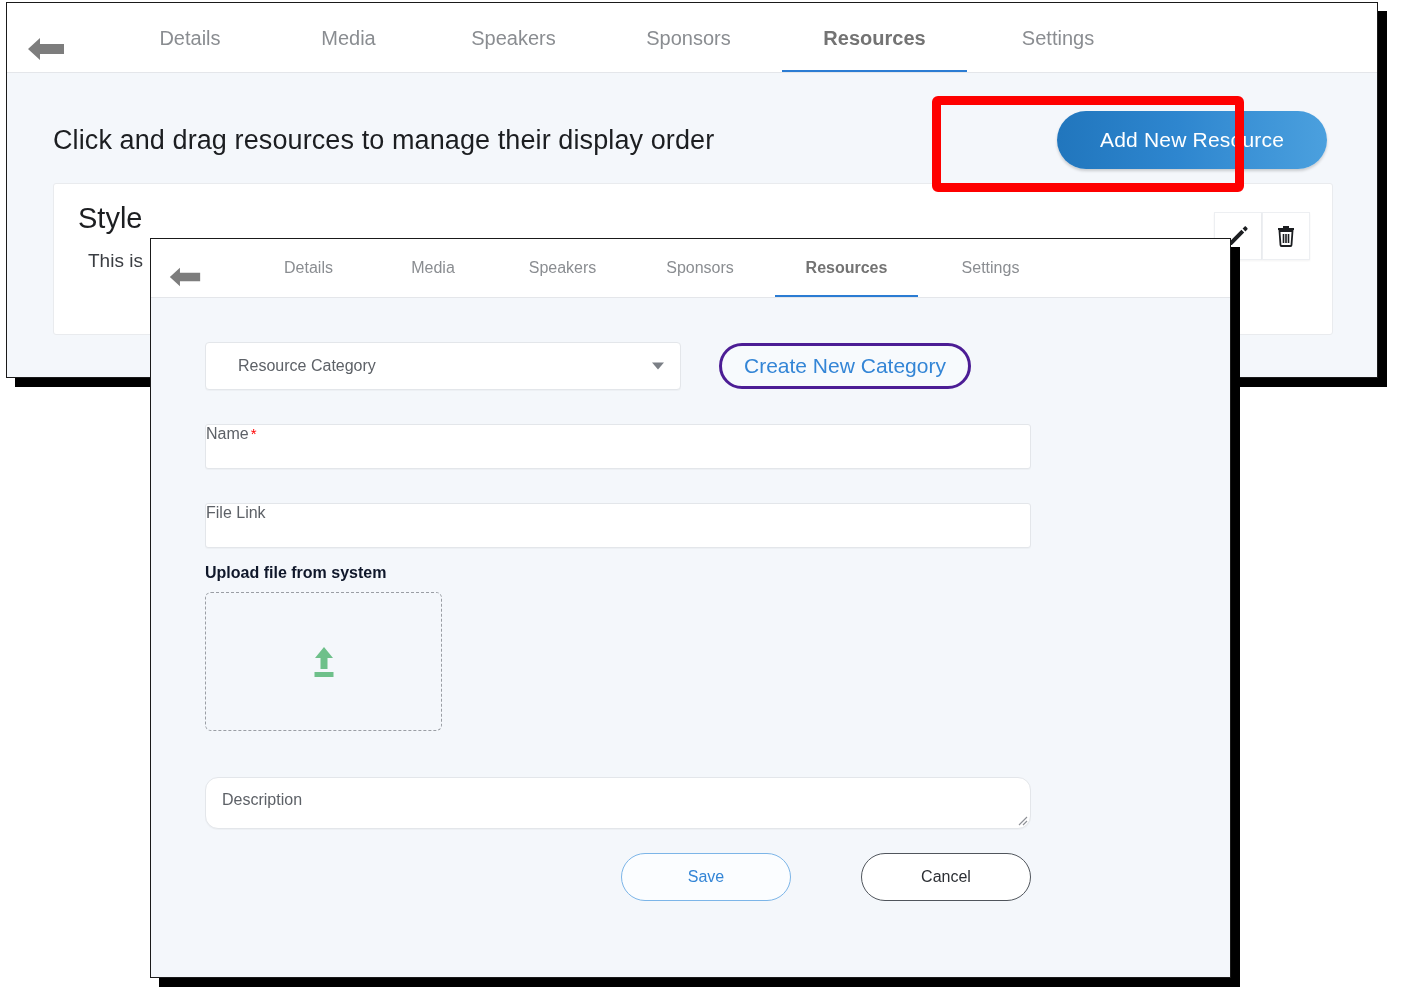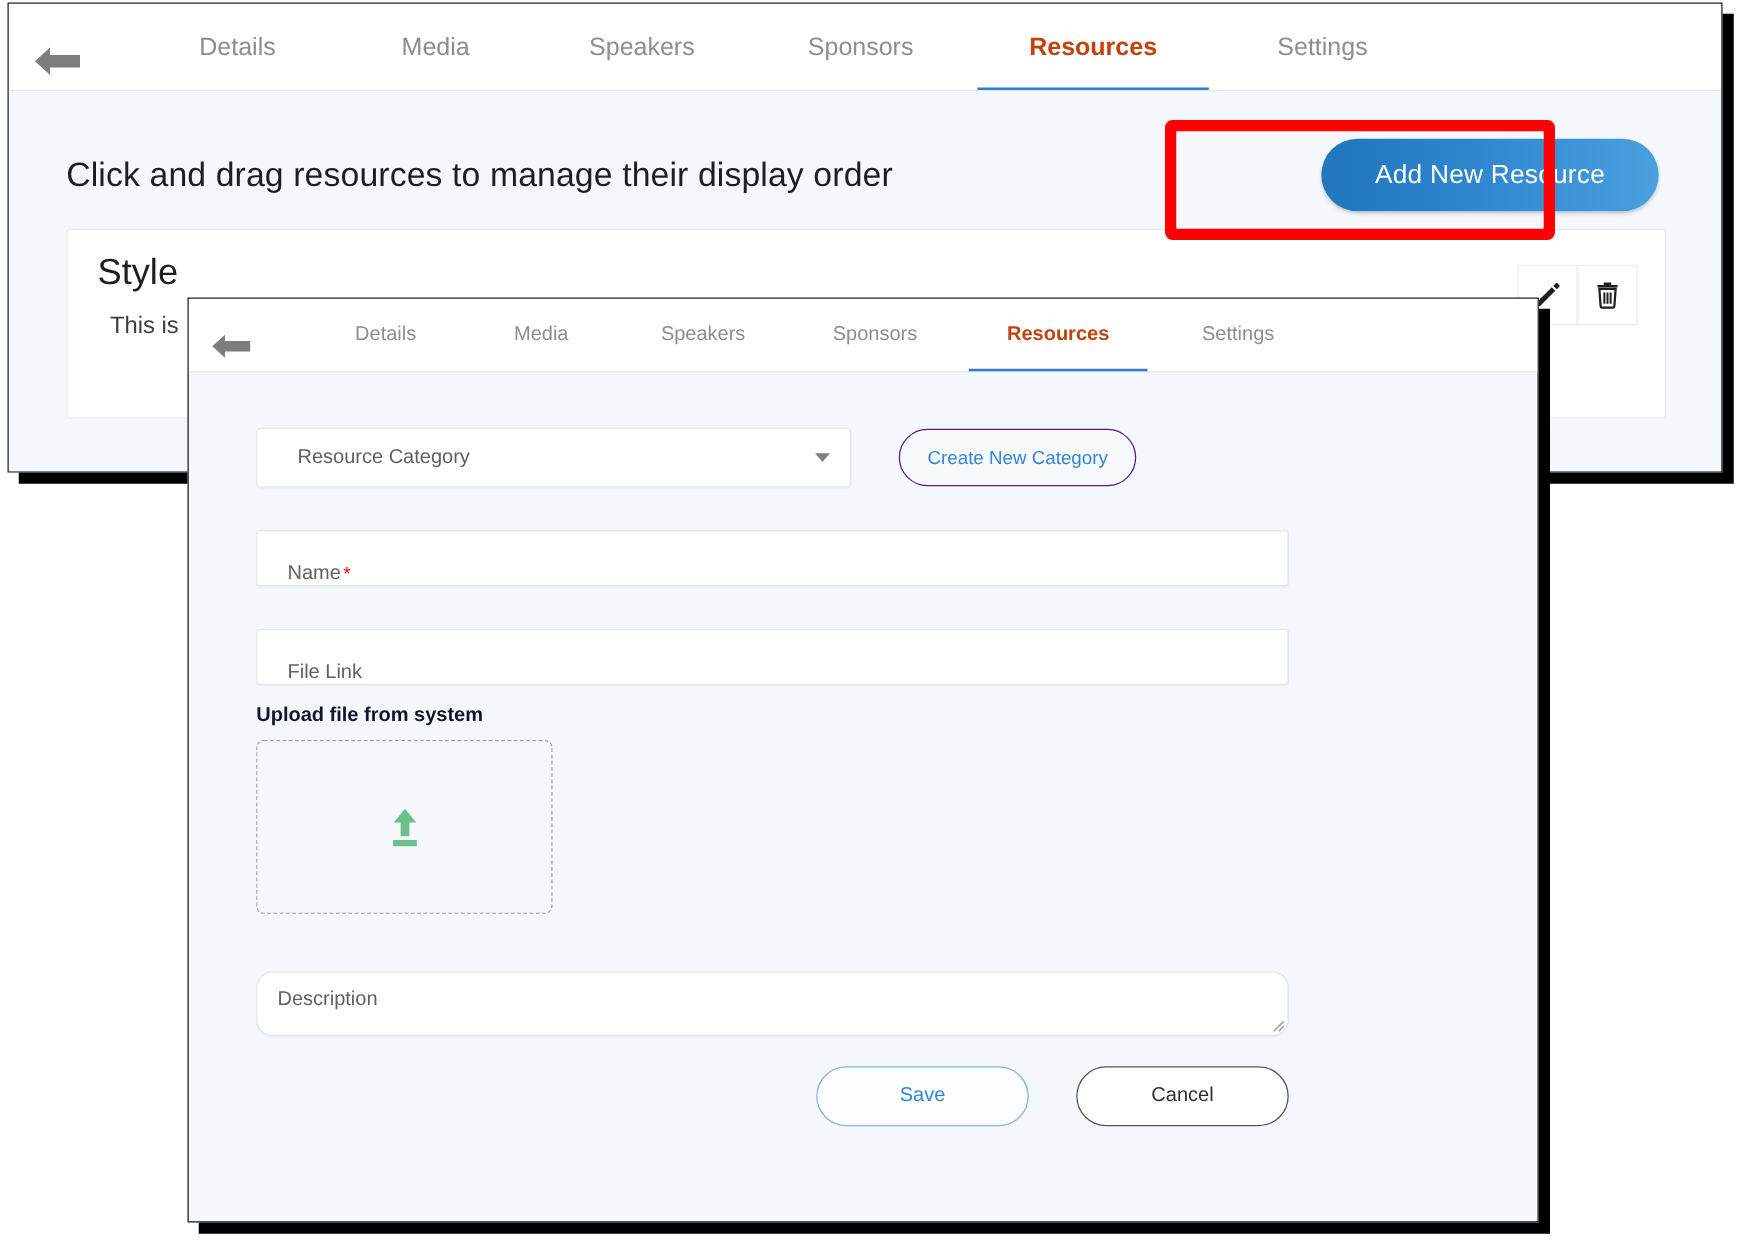--- a/index.html
+++ b/index.html
@@ -46,21 +46,21 @@
     position: relative;
     font-size: 20px;
     color: #8a8d91;
     padding: 24px 0 0 0;
     margin-right: 0;
     height: 100%;
     cursor: pointer;
     white-space: nowrap;
     text-align: center;
   }
-  .tab.active { color: #c2410c; font-weight: bold; }
+  .tab.active { color: #737373; font-weight: bold; }
   .tab.active::after {
     content: "";
     position: absolute;
     left: 6px; right: 6px;
     bottom: 0; height: 2px;
     background: #2b7cd3;
   }
   .bg-body {
     background: #f4f7fb;
     height: 305px;
@@ -184,37 +184,37 @@
     width: 0; height: 0;
     border-left: 6px solid transparent;
     border-right: 6px solid transparent;
     border-top: 7px solid #7b7f86;
   }
   .pill-btn {
     margin-left: 38px;
     height: 46px;
     padding: 0 22px;
     border-radius: 23px;
-    border: 1px solid #4c1d95;
+    border: 3px solid #4c1d95;
     background: #f7fafd;
     color: #3385d6;
-    font-size: 15px;
+    font-size: 21px;
     cursor: pointer;
     font-family: "Liberation Sans", sans-serif;
   }
 
   .field {
     margin-top: 34px;
     width: 826px; height: 45px;
     background: #ffffff;
     border: 1px solid #e3e6ea;
     border-radius: 3px;
     display: flex;
-    align-items: flex-end;
-    padding: 0 24px;
+    align-items: flex-start;
+    padding: 0 0;
     cursor: text;
     box-shadow: 0 1px 1px rgba(0,0,0,0.03);
   }
   .field .ph { font-size: 16px; color: #5d6167; }
   .req { color: #ff0000; font-size: 15px; margin-left: 2px; }
 
   .upload-label {
     margin-top: 16px;
     font-size: 16px;
     font-weight: bold;
@@ -249,20 +249,21 @@
     position: absolute;
     right: 2px; bottom: 2px;
     width: 12px; height: 12px;
   }
 
   .footer-btns {
     margin-top: 24px;
     width: 826px;
     display: flex;
     justify-content: flex-end;
+    gap: 32px;
   }
   .oval-btn {
     width: 170px; height: 48px;
     border-radius: 24px;
     background: #fbfdff;
     font-size: 16px;
     cursor: pointer;
     font-family: "Liberation Sans", sans-serif;
   }
   .oval-btn.save { border: 1px solid #7cb5e8; color: #3385d6; margin-right: 38px; }

